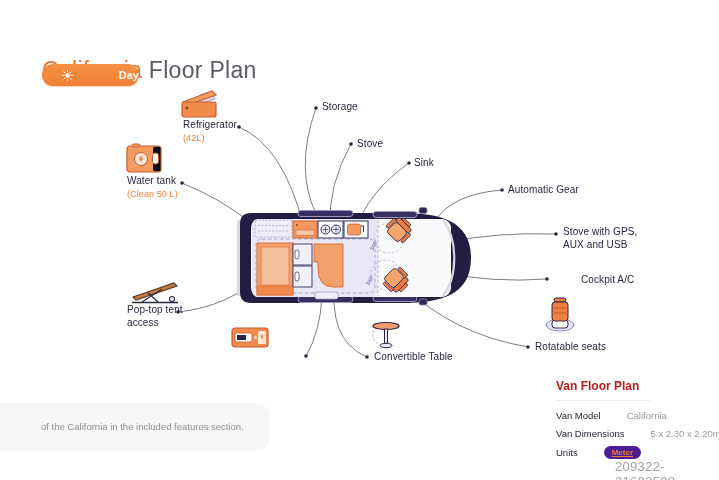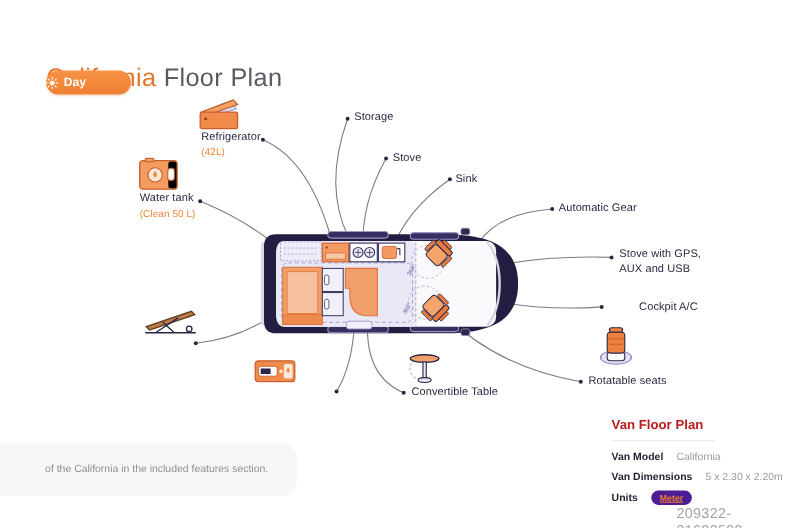--- a/index.html
+++ b/index.html
@@ -4,38 +4,38 @@
 <style>
   html,body{margin:0;padding:0;background:#fff;}
   .canvas{position:relative;width:719px;height:480px;background:#ffffff;overflow:hidden;
           font-family:"Liberation Sans",sans-serif;}
   
   .page-title{position:absolute;left:42px;top:29px;font-size:23px;font-weight:500;letter-spacing:.3px;margin-top:28px;}
   .title-hl{color:#E9752D;}
   .title-rest{color:#595B63;}
   .day-btn{position:absolute;left:42px;top:64px;width:77px;height:22px;border-radius:11px;
            background:linear-gradient(180deg,#F79245,#EF7F33);display:flex;align-items:center;
-           justify-content:flex-start;gap:5px;color:#fff;font-size:11px;font-weight:700;cursor:pointer;
-           box-shadow:0 1px 2px rgba(239,127,51,.35);}
+           justify-content:space-between;gap:5px;color:#fff;font-size:11px;font-weight:700;cursor:pointer;
+           box-shadow:0 1px 2px rgba(239,127,51,.35);padding-left:20px;}
   
   .co{position:absolute;font-size:10px;font-weight:400;color:#2A2742;line-height:12.5px;letter-spacing:.1px;}
   .co .sub{font-size:9px;color:#F08233;line-height:11px;margin-top:1px;}
   .icon{position:absolute;}
   
   .lines{position:absolute;left:0;top:0;pointer-events:none;}
   
   .footnote{position:absolute;left:0;top:403px;width:270px;height:48px;background:#F7F7F5;
             border-radius:0 14px 14px 0;display:flex;flex-direction:column;justify-content:center;
             padding-left:41px;box-sizing:border-box;font-size:9.5px;color:#8F8F8F;line-height:13.5px;}
   
   .info{position:absolute;left:556px;top:379px;width:160px;}
   .info h3{margin:0;font-size:12px;font-weight:700;color:#b91c1c;}
   .info .divider{width:94px;height:1px;background:#ECECEC;margin:7px 0 9px 0;}
   .row{display:flex;align-items:center;margin-bottom:7px;}
-  .row .lbl{font-size:9.5px;font-weight:700;color:#1E2030;margin-right:12px;white-space:nowrap;}
+  .row .lbl{font-size:9.5px;font-weight:400;color:#1E2030;margin-right:26px;white-space:nowrap;}
   .row .val{font-size:9.5px;color:#9A9A9A;white-space:nowrap;}
   .badge{font-size:8px;font-weight:700;color:#ED7D2B;background:#4c1d95;border-radius:8px;
          padding:2px 8px;cursor:pointer;text-decoration:underline;}
   .watermark{position:absolute;left:615px;top:459px;font-size:13px;color:#A2A2A2;letter-spacing:.3px;}
 </style>
 </head>
 <body>
 
 <div class="canvas">
 
@@ -241,20 +241,21 @@
     <rect x="27" y="4" width="8" height="13" rx="1.5" fill="#FBE9D8"></rect>
     <path d="M31,7 C32.6,9 33.2,10.2 31,12 C28.8,10.2 29.4,9 31,7 Z" fill="#F08B4B"></path>
   </svg>
 
   <svg class="icon" style="left:128px;top:277px" width="54" height="29" viewBox="0 0 54 29">
     <path d="M5,20 L46,6 L49,9 L8,23 Z" fill="#C07A45" stroke="#5A3A22" stroke-width="1.2"></path>
     <path d="M14,25 L34,12 M30,25 L20,16" stroke="#2A2742" stroke-width="1.2" fill="none"></path>
     <path d="M4,25.5 H50" stroke="#2A2742" stroke-width="1.5"></path>
     <circle cx="44" cy="22" r="2.5" fill="none" stroke="#2A2742" stroke-width="1.2"></circle>
   </svg>
+  <div class="co" style="left:127px;top:304px;width:62px">Pop-top tent access</div>
 
   <div class="footnote">
     <div>of the California in the included features section.</div>
   </div>
 
   <div class="info">
     <h3>Van Floor Plan</h3>
     <div class="divider"></div>
     <div class="row">
       <span class="lbl">Van Model</span>

